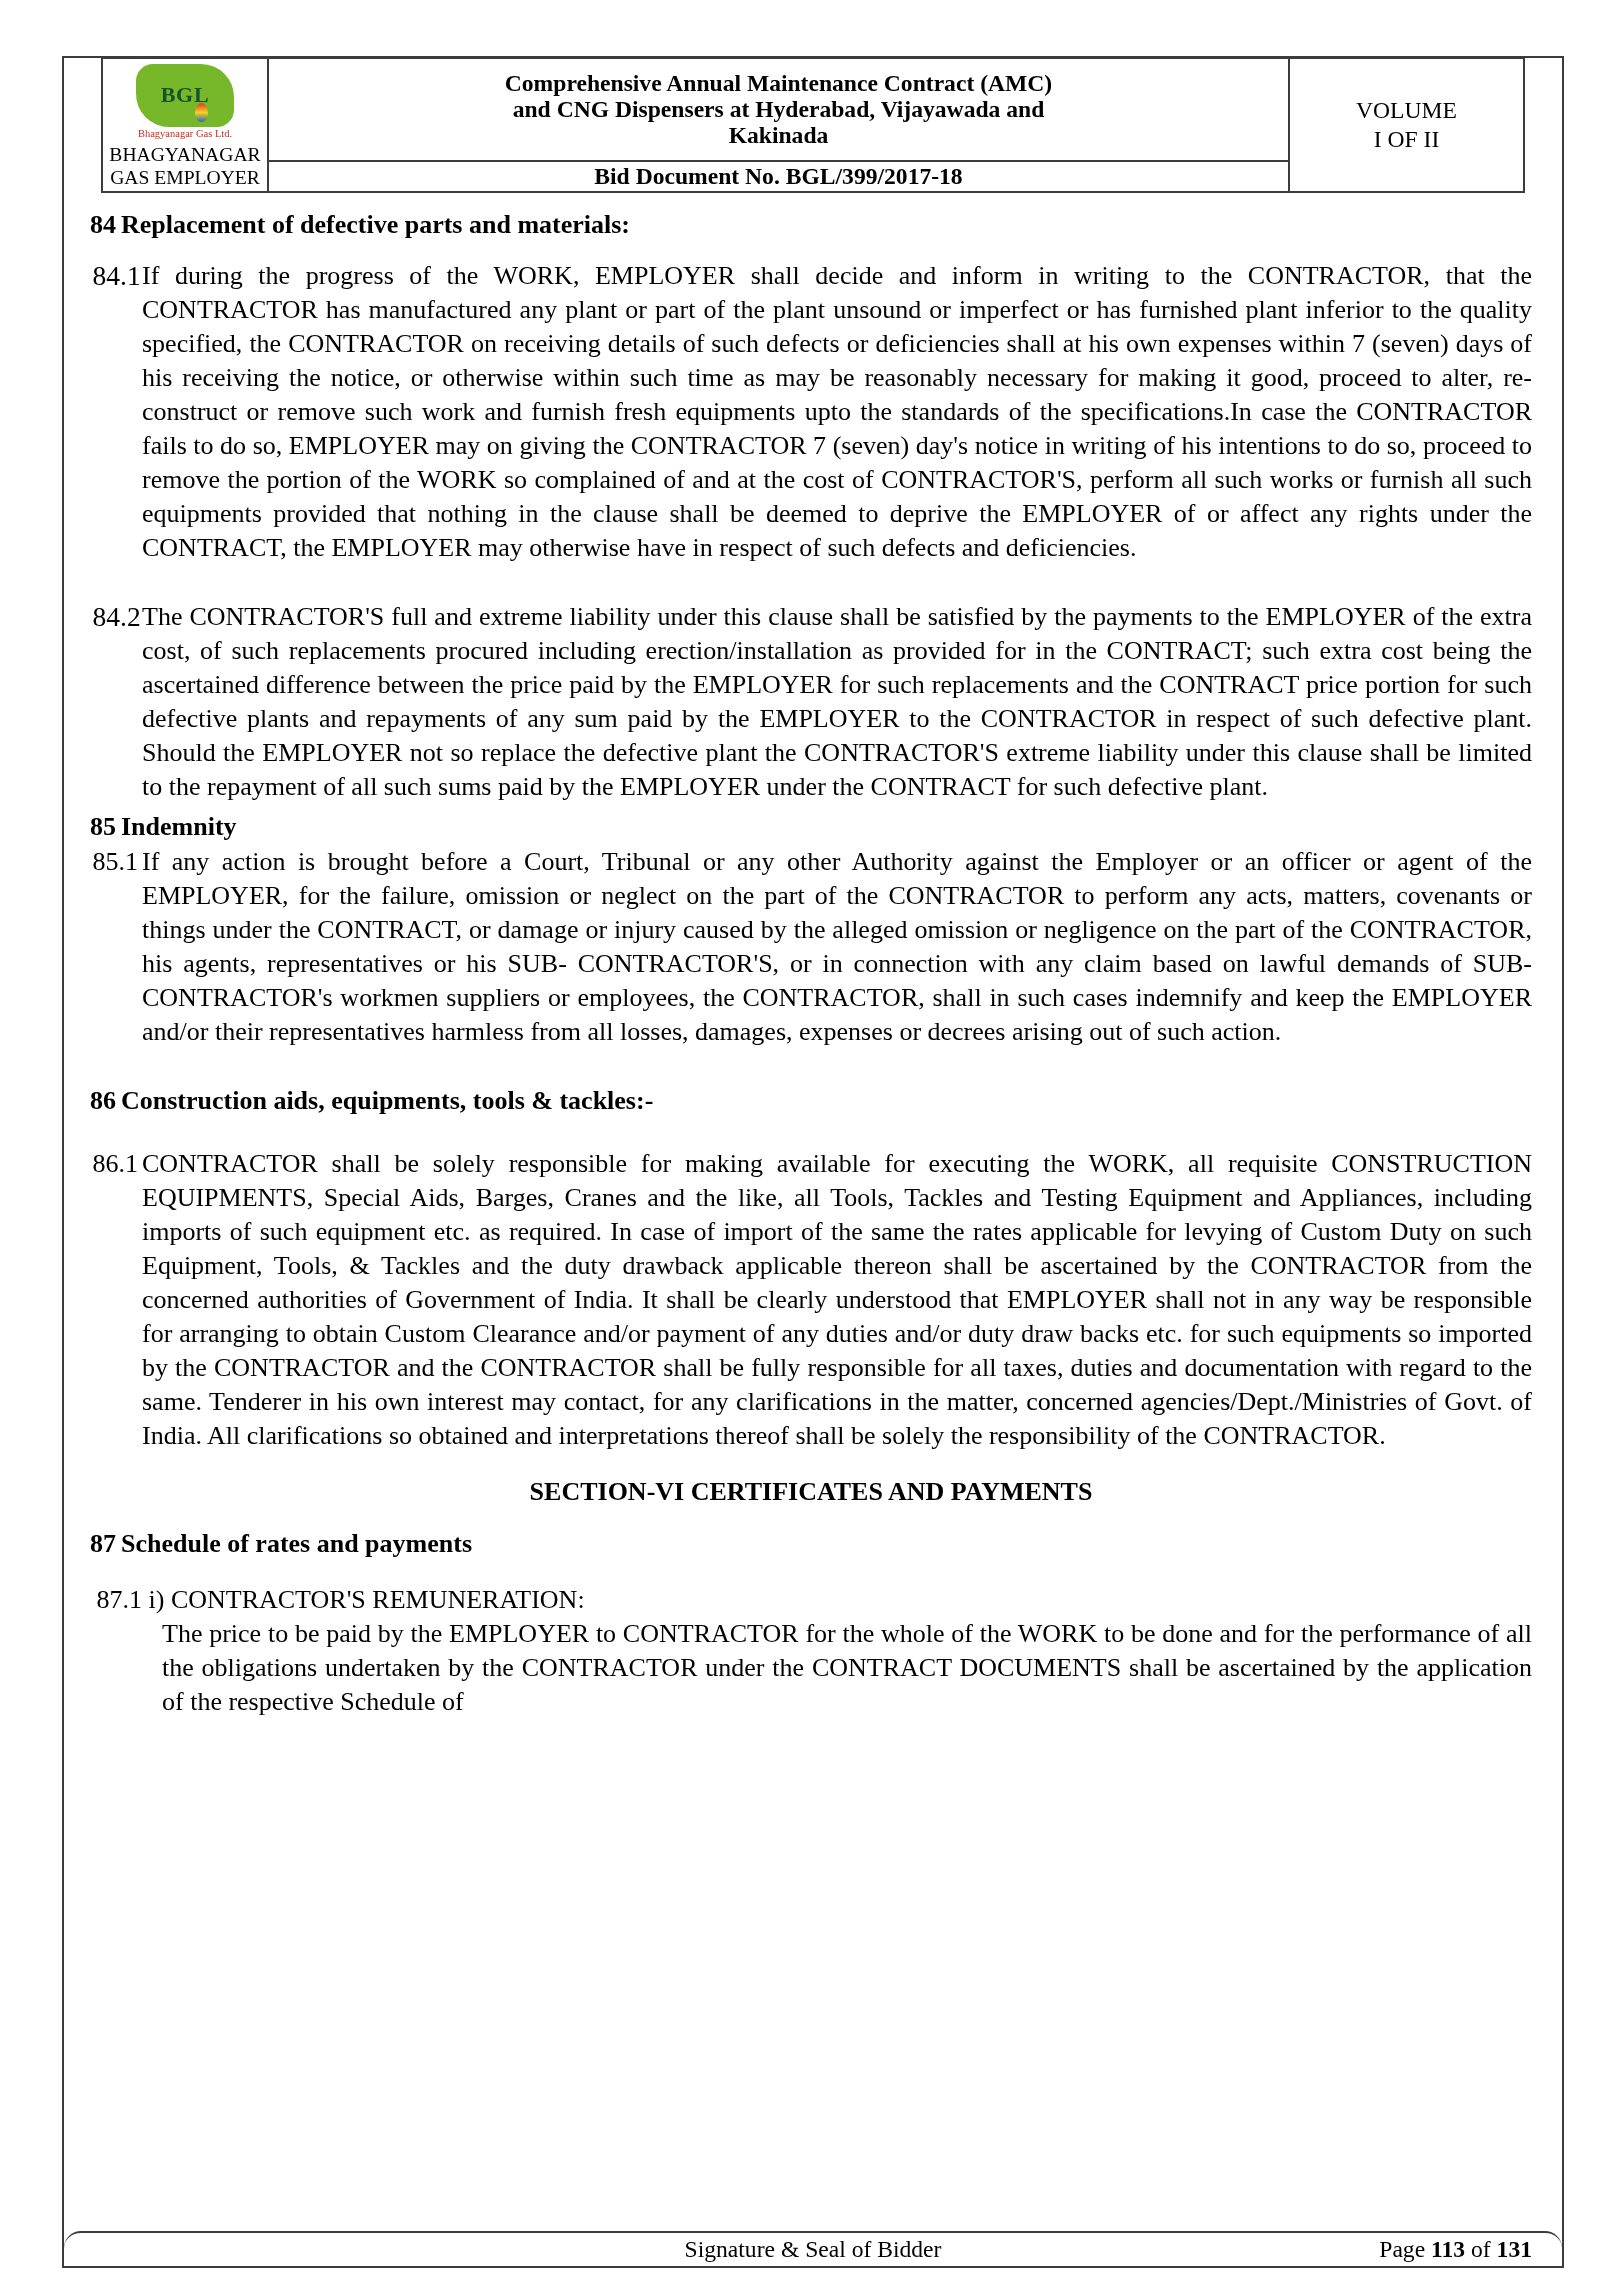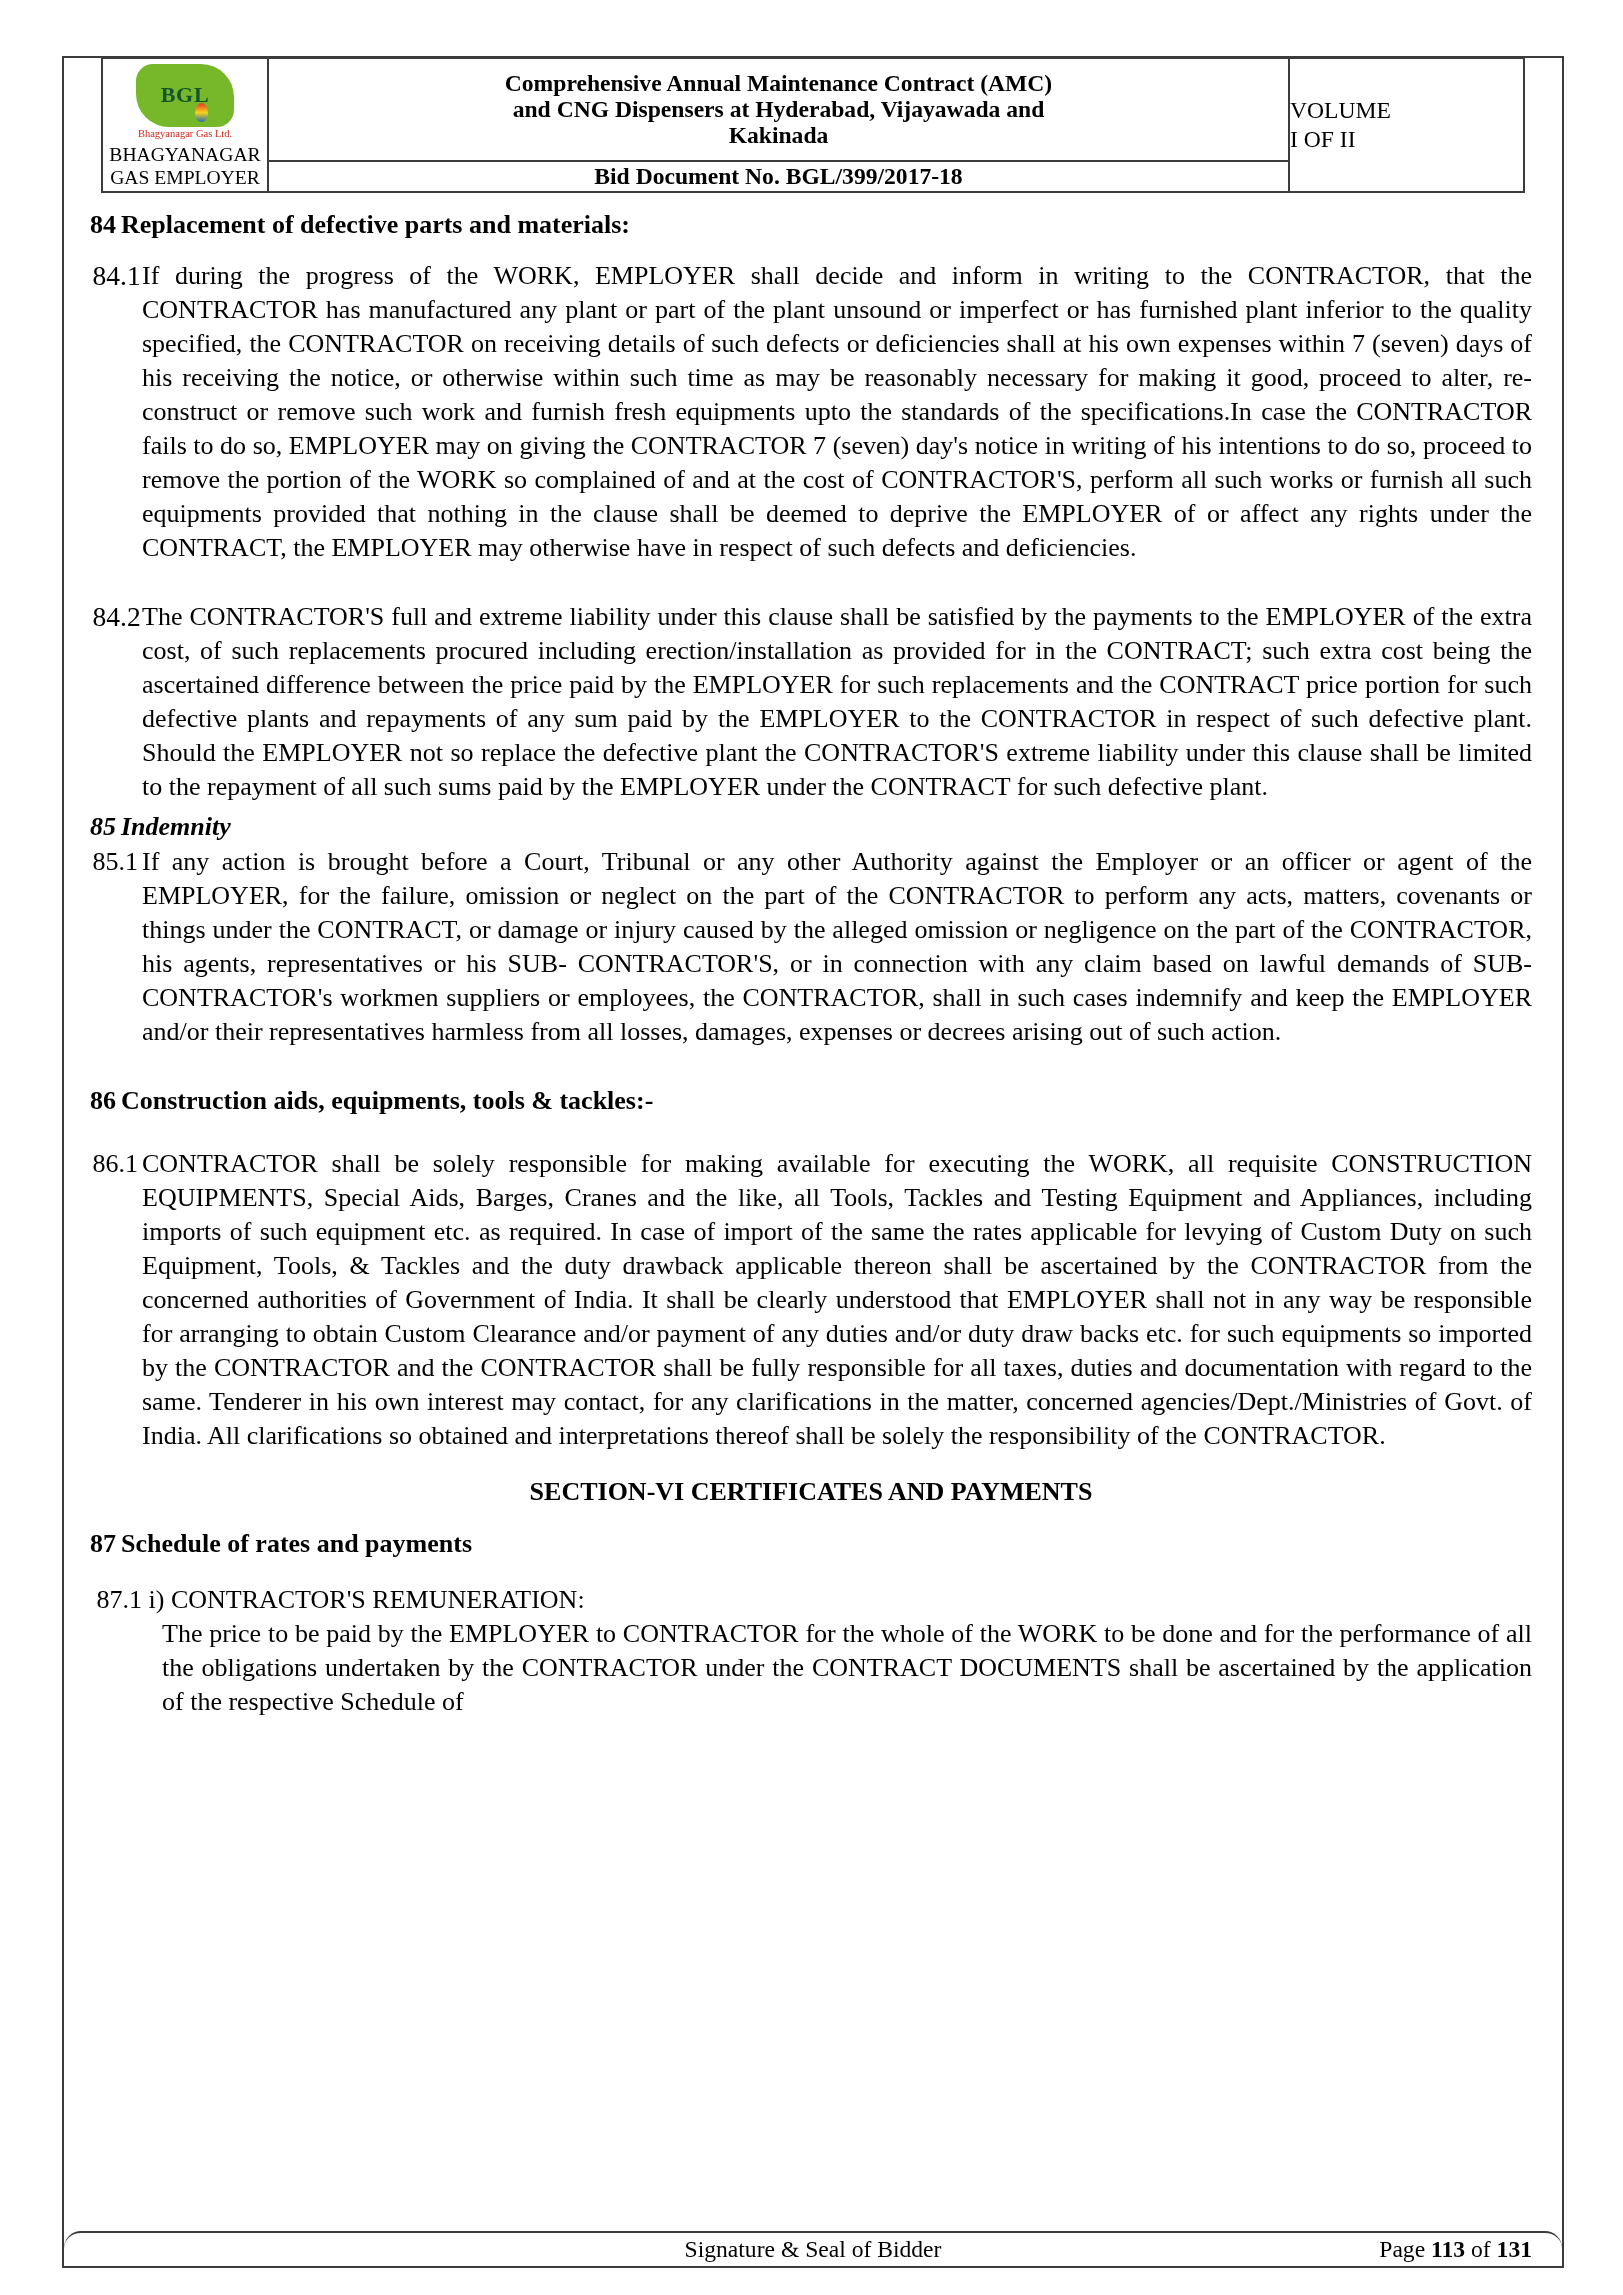--- a/index.html
+++ b/index.html
@@ -41,34 +41,34 @@
   .title-main {
     flex: 1; display: flex; flex-direction: column; justify-content: center;
     text-align: center; font-weight: bold; font-size: 23.6px; line-height: 26px;
   }
   .doc-no {
     border-top: 2px solid #3c3c3c; text-align: center; font-weight: bold;
     font-size: 23.6px; height: 31px; line-height: 29.4px;
   }
   .cell-volume {
     width: 233px; display: flex; flex-direction: column;
-    justify-content: center; align-items: flex-start;
+    justify-content: center; align-items: center;
     font-size: 23.6px; line-height: 29px;
   }
   
   .content { padding: 15.7px 30px 0 26px; font-size: 26px; line-height: 34px; }
   .sec-head { display: flex; font-weight: bold; }
   .sec-head .num { flex: 0 0 31px; }
   .clause { display: flex; }
   .clause .num { flex: 0 0 52px; padding-left: 2.6px; white-space: nowrap; }
   .clause .num.big { font-size: 27.5px; }
   .clause .para { flex: 1; text-align: justify; }
   .mt-c841 { margin-top: 17px; }
   .mt-c842 { margin-top: 35px; }
-  .mt-s85  { margin-top: 5.2px; font-style: italic; }
+  .mt-s85  { margin-top: 5.2px; }
   .mt-c851 { margin-top: 1.3px; }
   .mt-s86  { margin-top: 35px; }
   .mt-c861 { margin-top: 29px; }
   .section-vi { margin-top: 22px; text-align: center; font-weight: bold; }
   .mt-s87  { margin-top: 18.3px; }
   .clause-line { margin-top: 22px; padding-left: 6.5px; }
   .c87-body { margin-left: 72px; text-align: justify; }
   
   .footer {
     position: absolute; left: 0; right: 0; bottom: 0; height: 35px;

